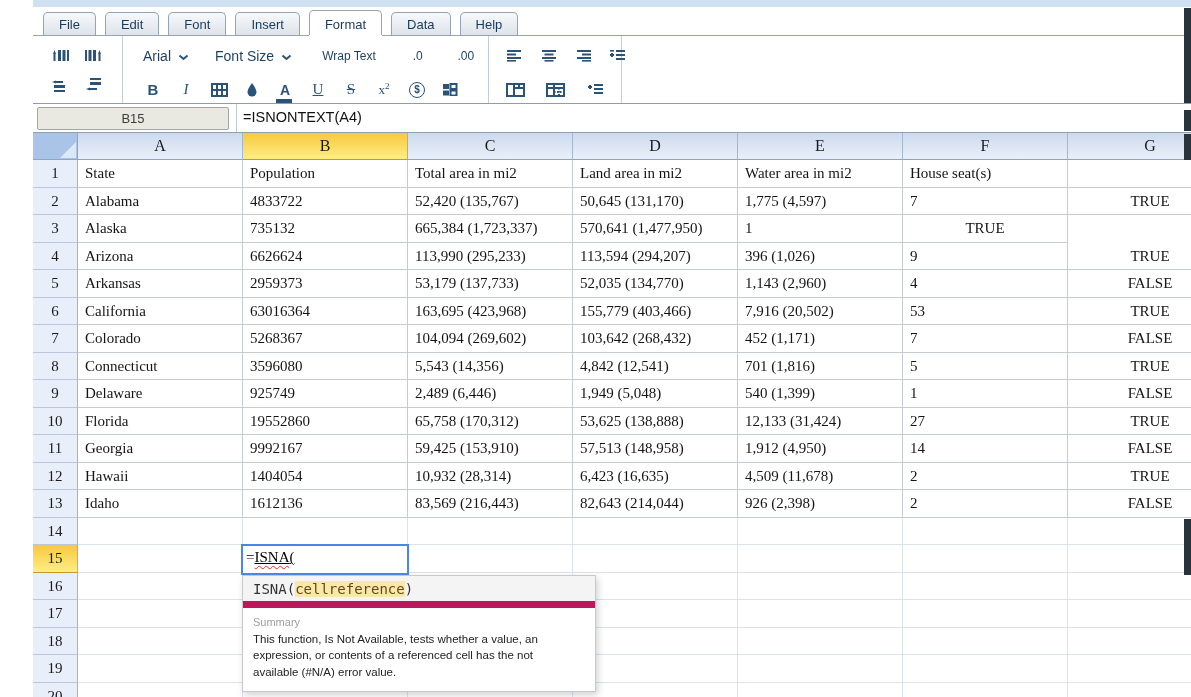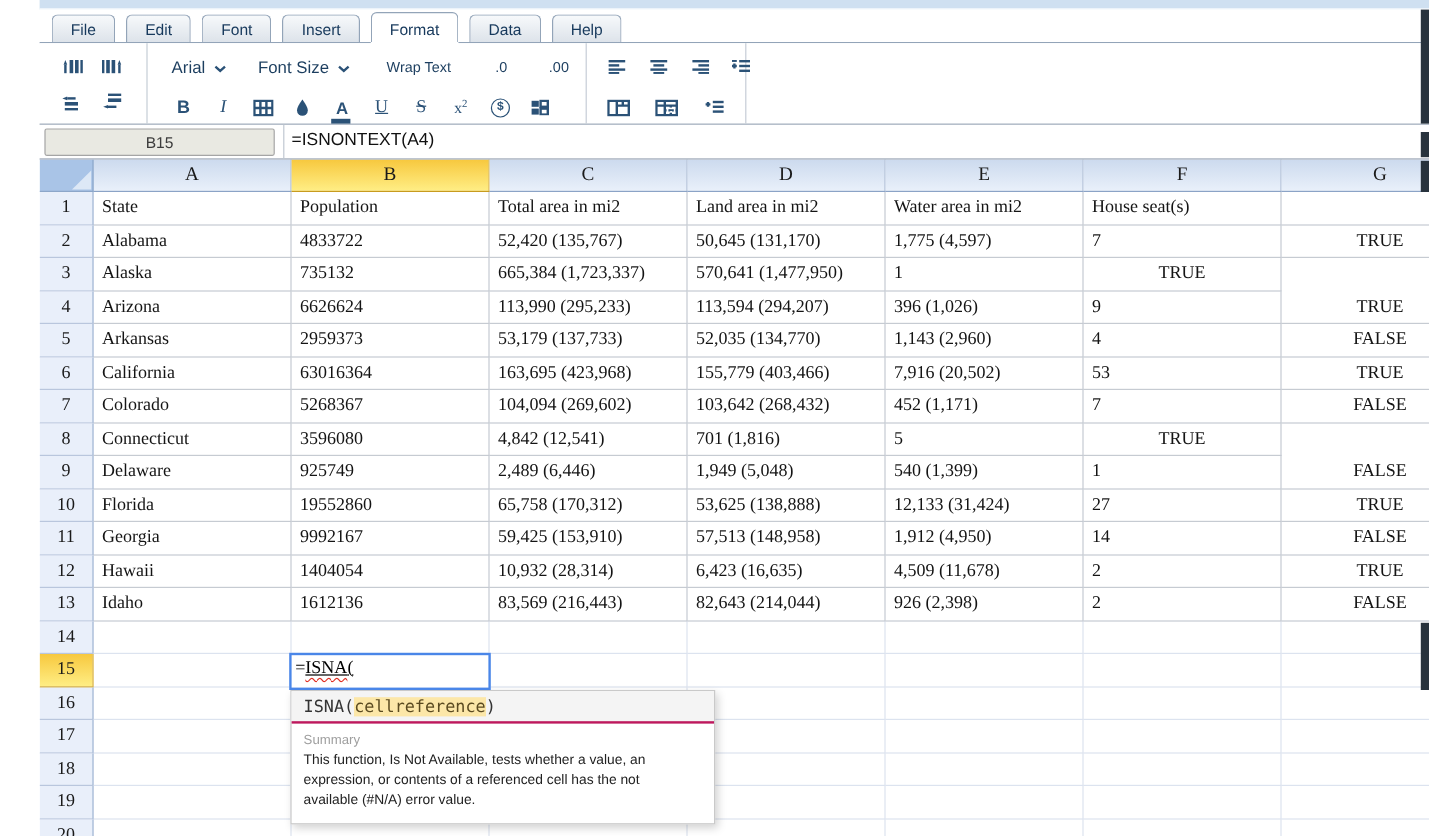--- a/index.html
+++ b/index.html
@@ -77,21 +77,21 @@
   
   #edit-cell { position:absolute; left:208px; top:411px; width:168px; height:31px; background:#fff;
                border:2px solid #4a86e8; font-family:"Liberation Serif",serif; font-size:15px;
                color:#000; padding:3px 0 0 3px; z-index:5; }
   #edit-cell .fnwrap { text-decoration:underline solid #000 1px; }
   #edit-cell .fnname { text-decoration:underline wavy #e03024 1px; text-underline-offset:3px; }
 
   
   #fn-tip { position:absolute; left:209px; top:442px; width:354px; background:#fff;
             border:1px solid #c9c9c9; box-shadow:2px 3px 7px rgba(0,0,0,.18); z-index:4; }
-  #fn-tip .sig { background:#f4f4f4; border-bottom:2px solid #be185d; padding:5px 10px 4px;
+  #fn-tip .sig { background:#f4f4f4; border-bottom:7px solid #be185d; padding:5px 10px 4px;
                  font-family:"DejaVu Sans Mono",monospace; font-size:14px; color:#333; }
   #fn-tip .sig .hl { background:#fce7a8; color:#5a4a20; }
   #fn-tip .body { padding:8px 24px 11px 10px; }
   #fn-tip .sum-label { font-size:11px; color:#9e9e9e; margin-bottom:3px; }
   #fn-tip .sum-text { font-size:11.5px; color:#222; line-height:1.42; }
 
   .edge-seg { position:absolute; left:1184px; width:7px; background:#28333d; z-index:6; }
 
   svg .st { stroke:#2b5277; stroke-width:2; fill:none; }
   svg .fl { fill:#2b5277; }
@@ -371,20 +371,21 @@
       <div class="cell dataA">104,094 (269,602)</div>
       <div class="cell dataA">103,642 (268,432)</div>
       <div class="cell dataA">452 (1,171)</div>
       <div class="cell dataA">7</div>
       <div class="cell dataA ctr">FALSE</div>
     </div>
     <div class="g-row">
       <div class="row-h">8</div>
       <div class="cell dataA">Connecticut</div>
       <div class="cell dataA">3596080</div>
+      <div class="cell dataA">5,543 (14,356)</div>
       <div class="cell dataA">4,842 (12,541)</div>
       <div class="cell dataA">701 (1,816)</div>
       <div class="cell dataA">5</div>
       <div class="cell dataA ctr">TRUE</div>
     </div>
     <div class="g-row">
       <div class="row-h">9</div>
       <div class="cell dataA">Delaware</div>
       <div class="cell dataA">925749</div>
       <div class="cell dataA">2,489 (6,446)</div>

